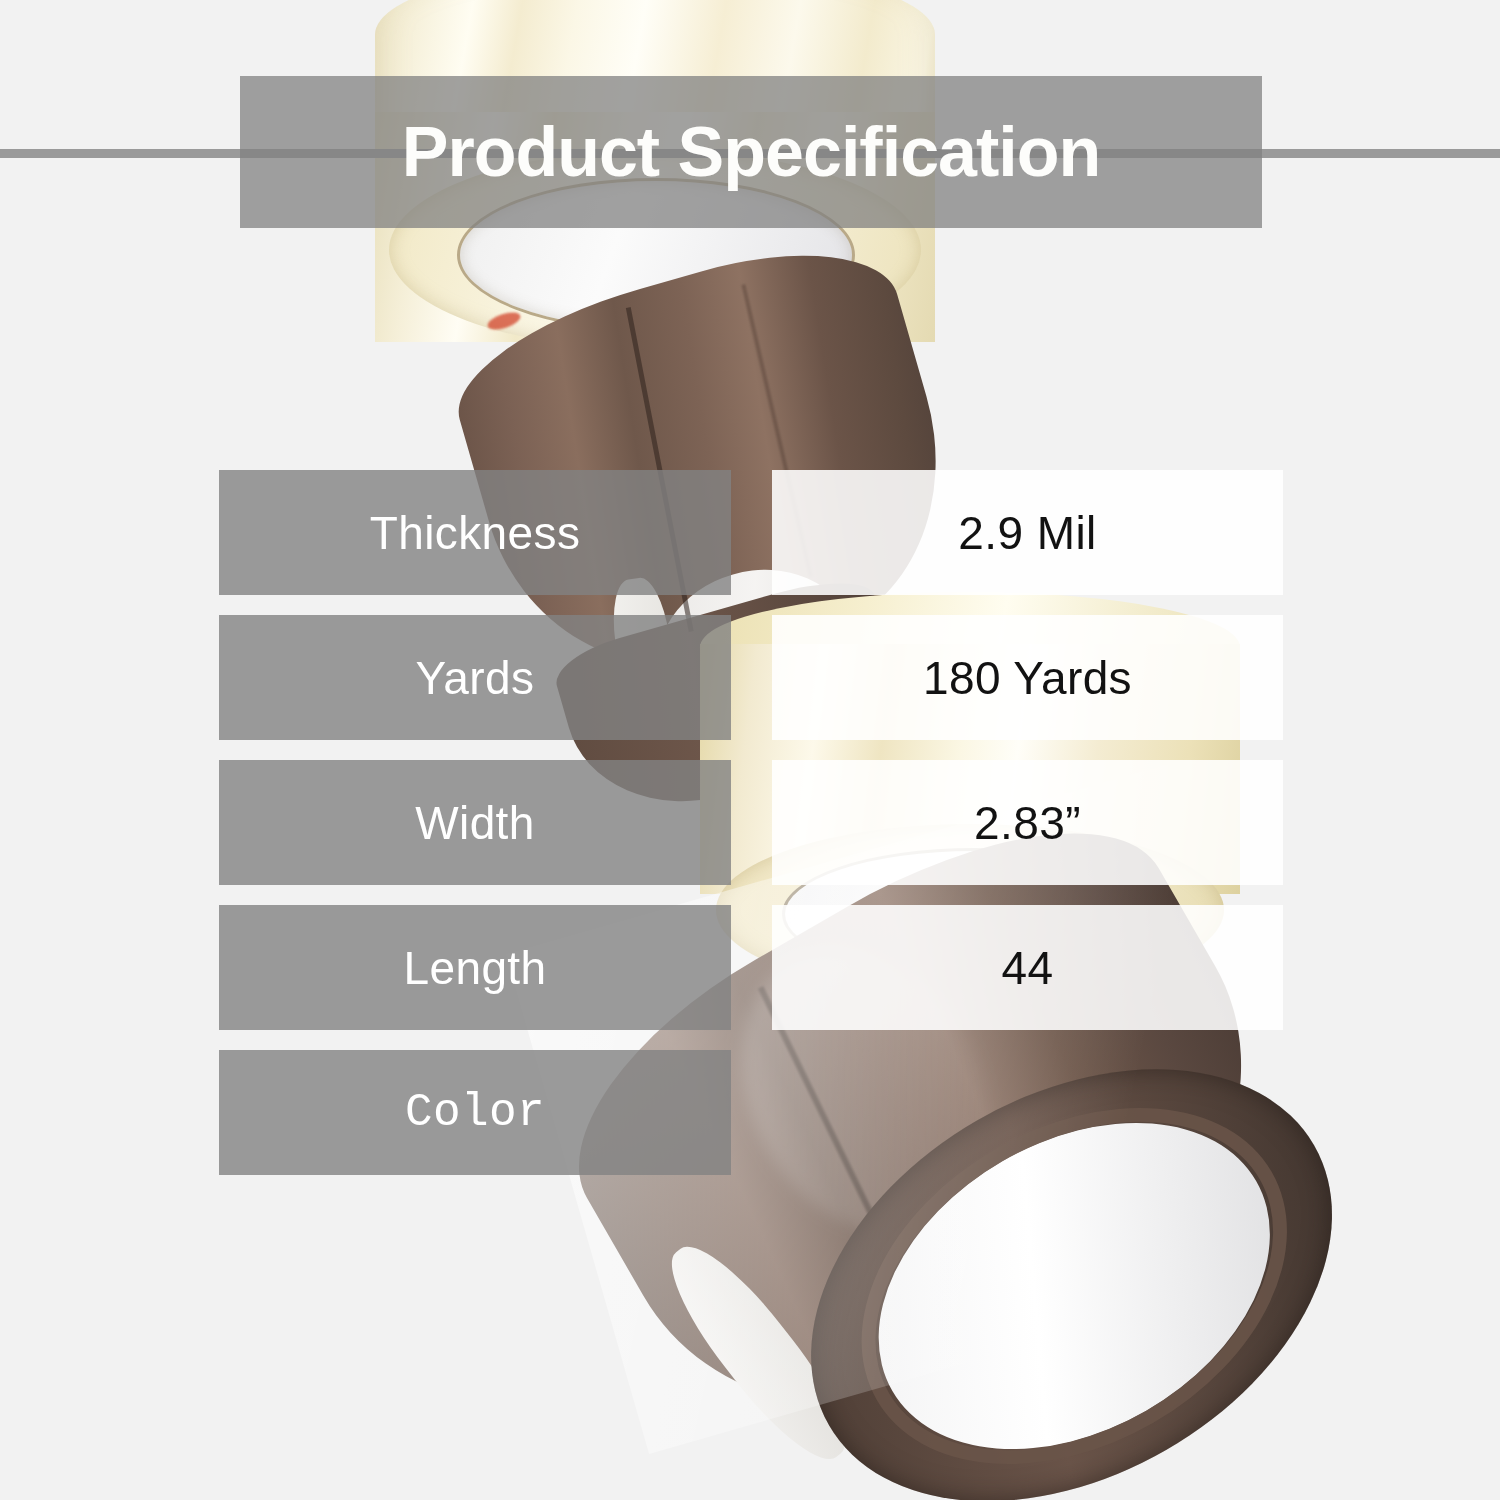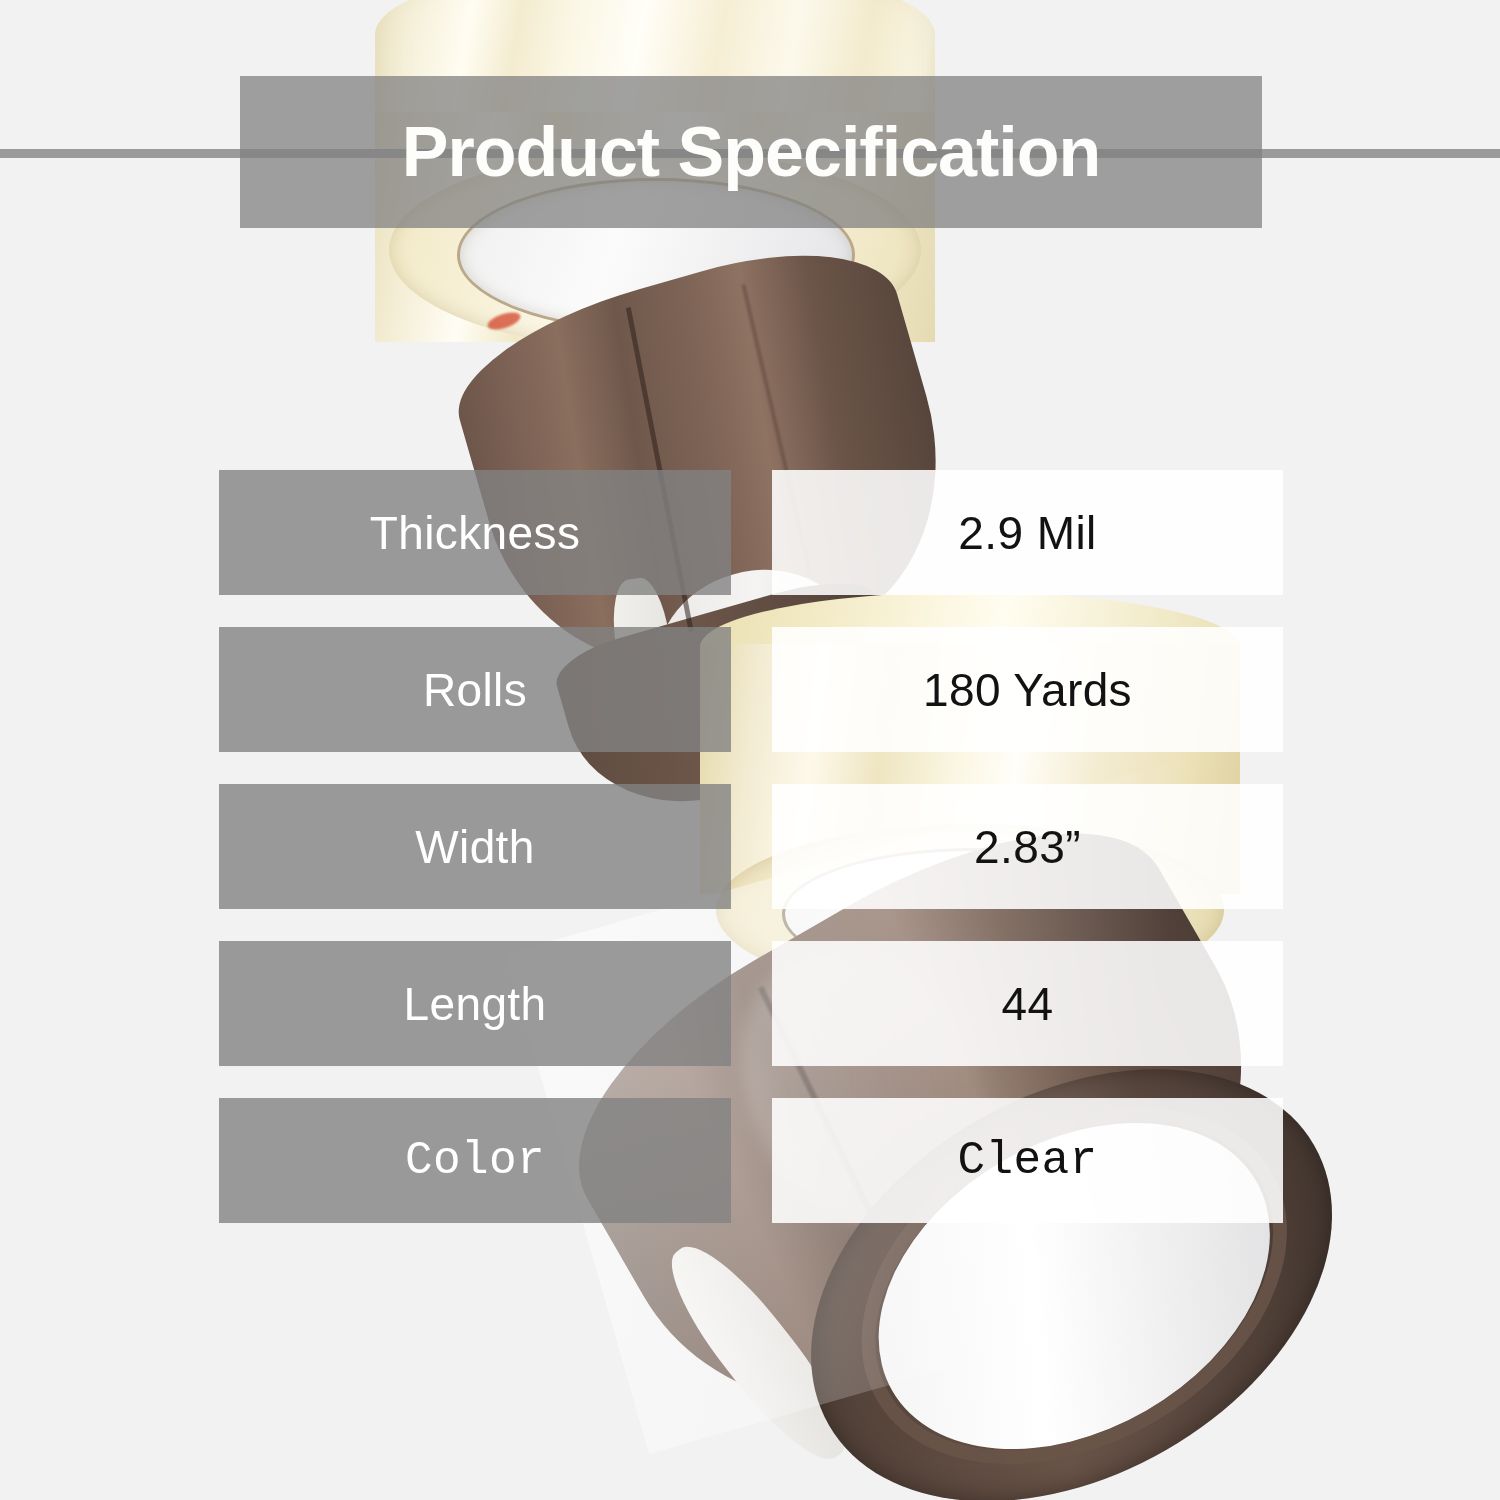--- a/index.html
+++ b/index.html
@@ -193,21 +193,21 @@
     color:#fdfdfb;
     font-size:70px;
     font-weight:bold;
     letter-spacing:-1px;
     line-height:1;
     white-space:nowrap;
   }
 
   
   .spec-table{position:absolute;left:219px;top:470px;width:1064px;}
-  .spec-row{position:relative;height:125px;margin-bottom:32px;}
+  .spec-row{position:relative;height:125px;margin-bottom:20px;}
   .spec-row:last-child{margin-bottom:0;font-family:Liberation Mono, monospace;}
   .spec-label{
     position:absolute;left:0;top:0;width:512px;height:125px;
     background:rgba(130,130,130,.80);
     display:flex;align-items:center;justify-content:center;
   }
   .spec-label-text{
     color:#ffffff;font-size:46px;font-weight:400;letter-spacing:.4px;
   }
   .spec-value{
@@ -274,21 +274,21 @@
       <div class="spec-label">
         <span class="spec-label-text">Thickness</span>
       </div>
       <div class="spec-value">
         <span class="spec-value-text">2.9 Mil</span>
       </div>
     </div>
 
     <div class="spec-row">
       <div class="spec-label">
-        <span class="spec-label-text">Rolls</span>
+        <span class="spec-label-text">Yards</span>
       </div>
       <div class="spec-value">
         <span class="spec-value-text">180 Yards</span>
       </div>
     </div>
 
     <div class="spec-row">
       <div class="spec-label">
         <span class="spec-label-text">Width</span>
       </div>
@@ -303,19 +303,16 @@
       </div>
       <div class="spec-value">
         <span class="spec-value-text">44</span>
       </div>
     </div>
 
     <div class="spec-row">
       <div class="spec-label">
         <span class="spec-label-text">Color</span>
       </div>
-      <div class="spec-value">
-        <span class="spec-value-text">Clear</span>
-      </div>
     </div>
 
   </div>
 </div>
 
 </body></html>

